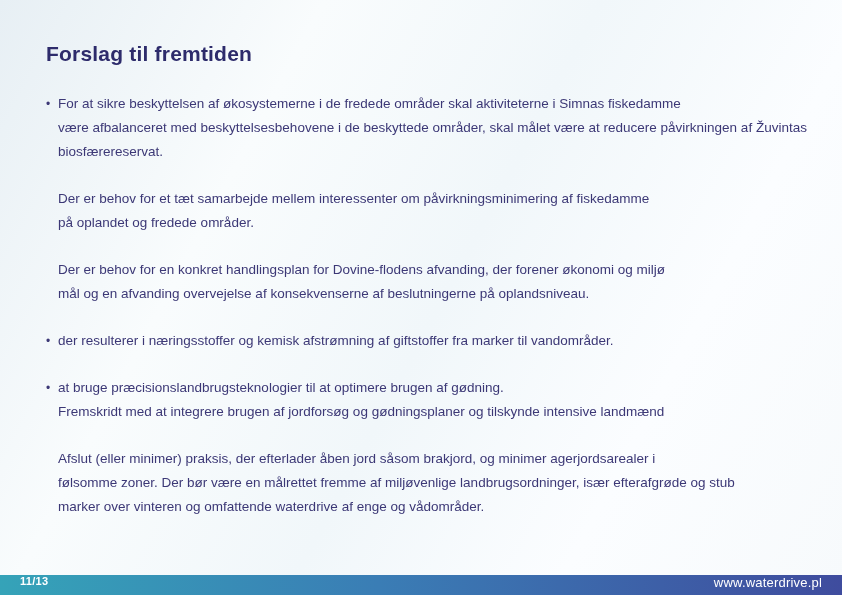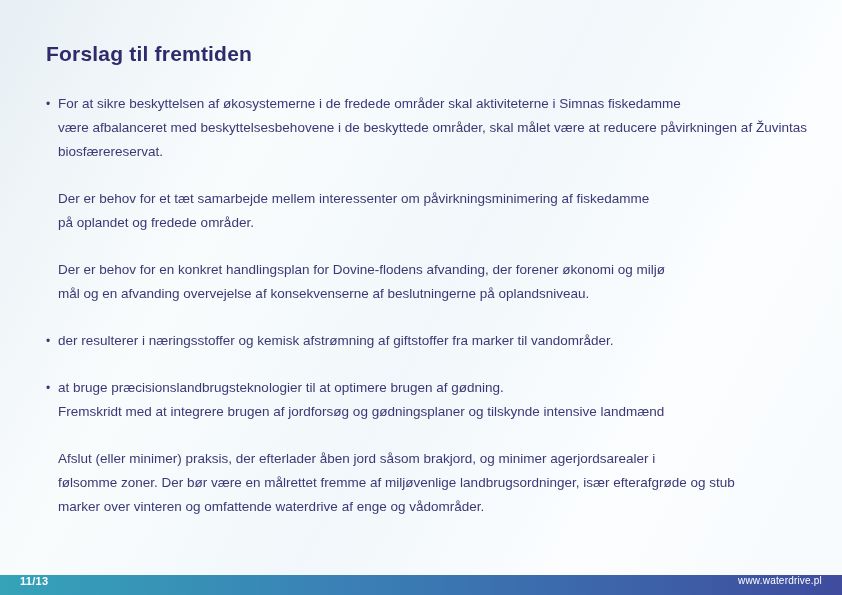--- a/index.html
+++ b/index.html
@@ -60,21 +60,21 @@
     box-sizing: border-box;
   }
   .page-indicator {
     color: #ffffff;
     font-size: 11px;
     font-weight: bold;
     letter-spacing: 0.3px;
   }
   .website {
     color: #ffffff;
-    font-size: 10px;
+    font-size: 13px;
     letter-spacing: 0.2px;
   }
 </style>
 </head>
 <body>
 
 <div class="slide">
   <div class="content">
 
     <h1 class="title">Forslag til fremtiden</h1>

